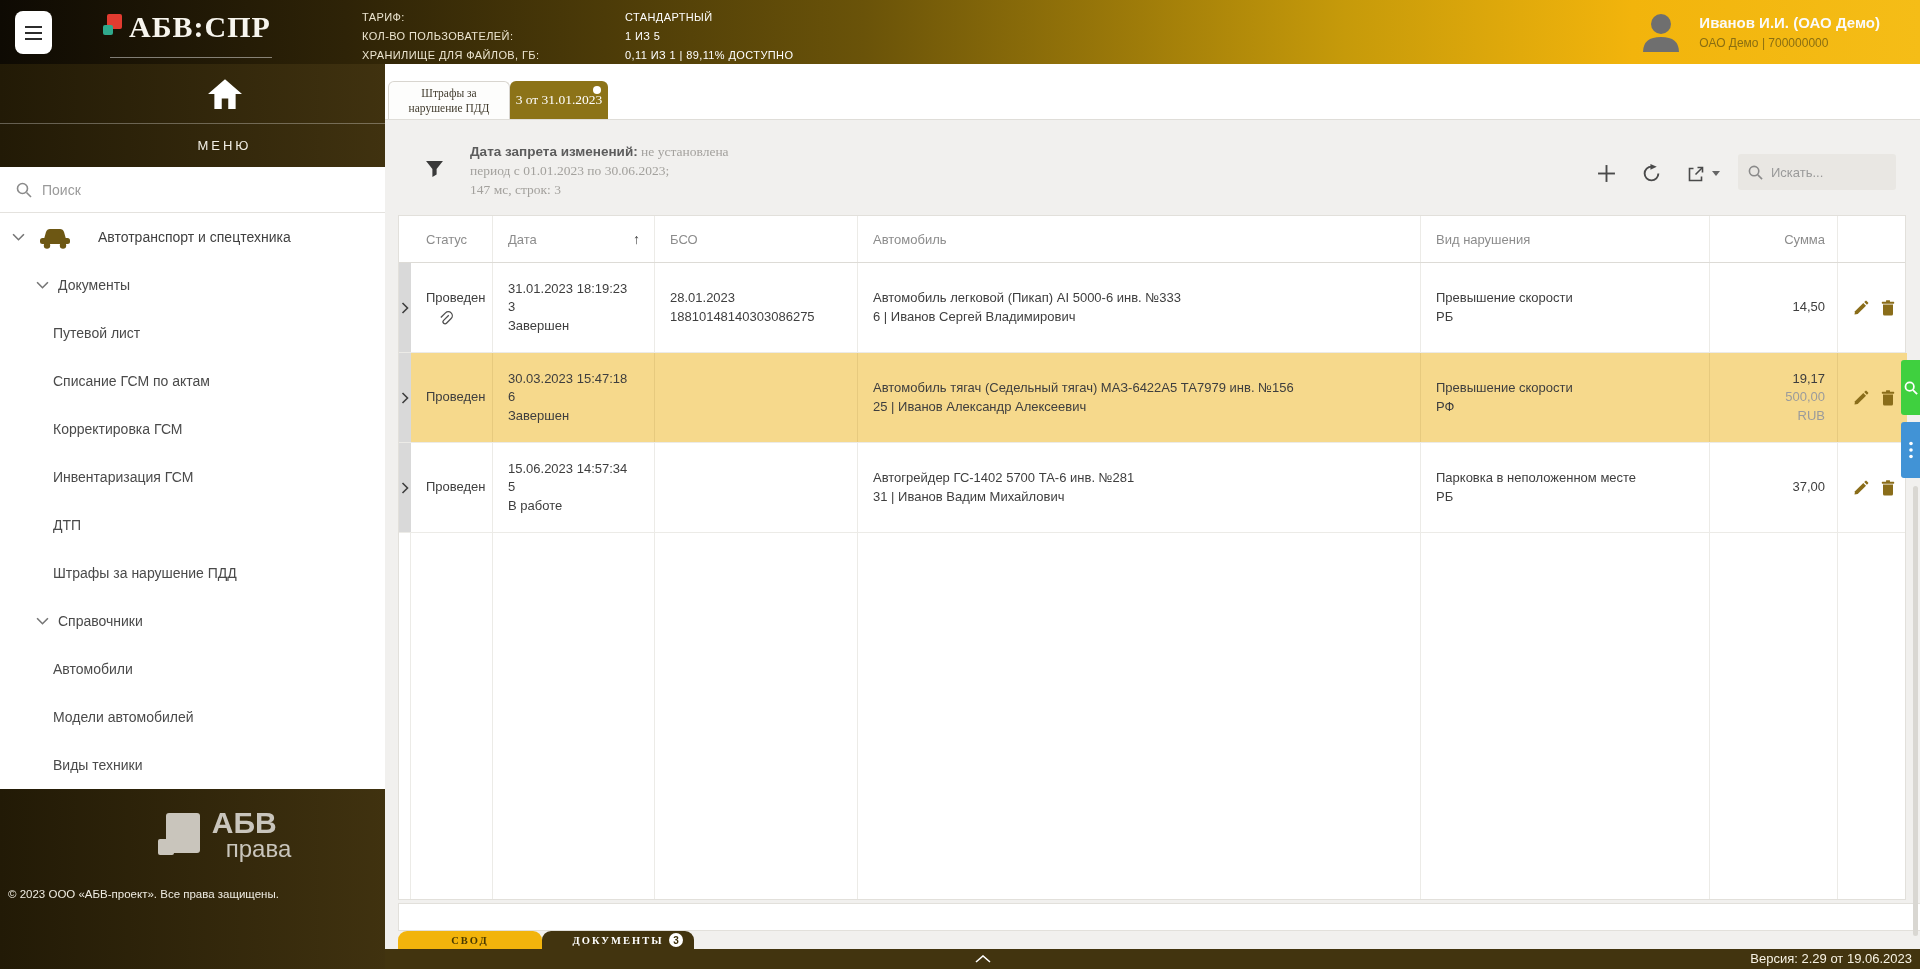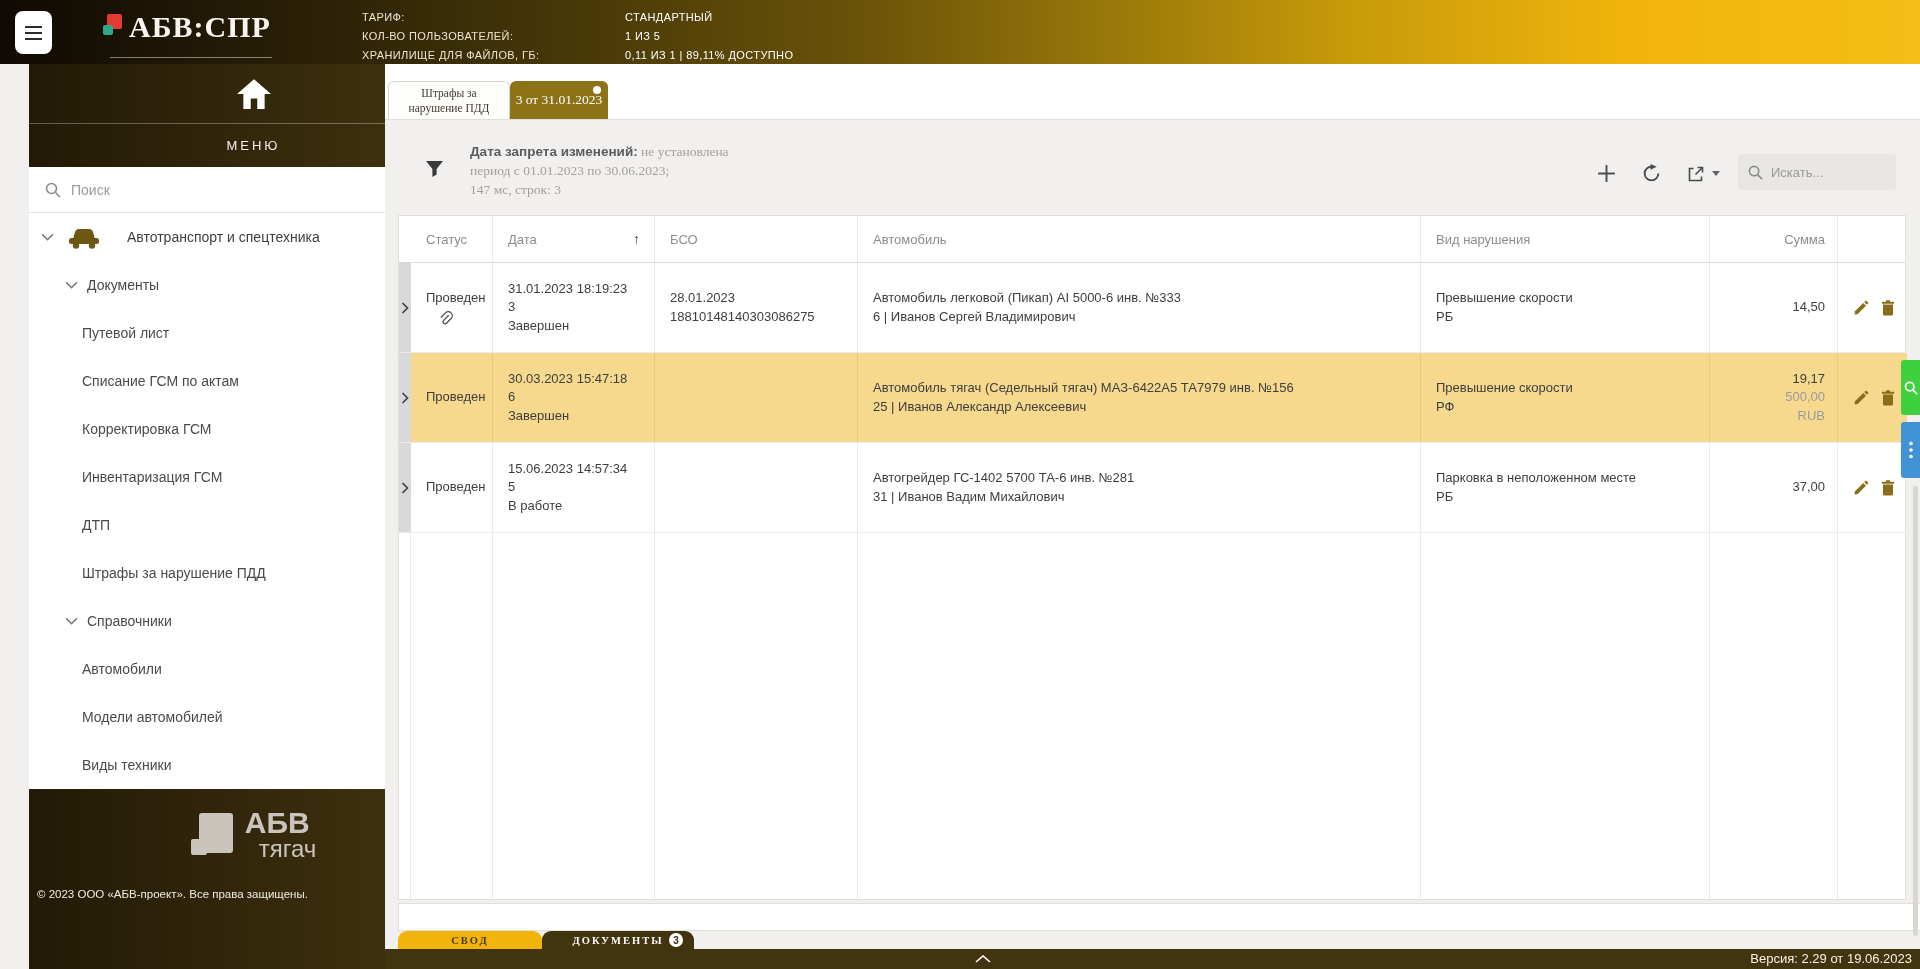--- a/index.html
+++ b/index.html
@@ -21,21 +21,21 @@
   .plan { position:absolute; left:362px; top:11px; display:grid; grid-template-columns:263px auto; grid-auto-rows:19px; }
   .plan .lab { font-size:11px; letter-spacing:.4px; color:#ece5d0; }
   .plan .val { font-size:11px; letter-spacing:.4px; color:#ffffff; }
   .userbox { position:absolute; right:40px; top:8px; display:flex; align-items:center; cursor:pointer; }
   .avatar { width:48px; height:48px; margin-right:14px; }
   .uname { font-size:15px; font-weight:bold; color:#fafafa; }
   .uorg { font-size:12px; color:#8a6e12; margin-top:5px; }
 
   
   .sidebar { position:absolute; left:0; top:64px; width:450px; height:905px; background:#fff;
-    border-right:1px solid #e0ddd8; display:flex; flex-direction:column;margin-left:29px; }
+    border-right:1px solid #e0ddd8; display:flex; flex-direction:column; }
   .side-dark { background: linear-gradient(90deg,#221a06 0%, #453611 100%); }
   .side-home { height:59px; display:flex; align-items:center; justify-content:center; cursor:pointer; }
   .side-menu-title { height:44px; display:flex; align-items:center; justify-content:center; color:#f2efe6;
     font-size:13px; letter-spacing:3px; border-top:1px solid rgba(255,255,255,.3); }
   .side-search { height:46px; display:flex; align-items:center; padding:0 16px; border-bottom:1px solid #e4e2de; }
   .side-search input { flex:1; border:0; outline:0; font-size:14px; color:#555; margin-left:10px; background:transparent; }
   .side-search input::placeholder { color:#9a9a9a; }
   .side-search .chev { margin-left:18px; cursor:pointer; display:flex; align-items:center; }
   .tree { flex:0 0 576px; }
   .titem { height:48px; display:flex; align-items:center; cursor:pointer; }
@@ -151,20 +151,30 @@
 
     <div class="plan">
       <span class="lab">ТАРИФ:</span>
       <span class="val">СТАНДАРТНЫЙ</span>
       <span class="lab">КОЛ-ВО ПОЛЬЗОВАТЕЛЕЙ:</span>
       <span class="val">1 ИЗ 5</span>
       <span class="lab">ХРАНИЛИЩЕ ДЛЯ ФАЙЛОВ, ГБ:</span>
       <span class="val">0,11 ИЗ 1 | 89,11% ДОСТУПНО</span>
     </div>
 
+    <div class="userbox">
+      <svg class="avatar" viewBox="0 0 48 48">
+        <circle cx="24" cy="16" r="10" fill="#6f6f6f"></circle>
+        <path d="M6 44 Q6 29 24 29 Q42 29 42 44 Z" fill="#6f6f6f"></path>
+      </svg>
+      <div>
+        <div class="uname">Иванов И.И. (ОАО Демо)</div>
+        <div class="uorg">ОАО Демо | 700000000</div>
+      </div>
+    </div>
   </div>
 
   <div class="sidebar">
     <div class="side-home side-dark">
       <svg width="34" height="30" viewBox="0 0 24 21">
         <path d="M12 0 L24 10.5 H19.5 V21 H14.3 V13.6 H9.7 V21 H4.5 V10.5 H0 Z" fill="#ffffff"></path>
       </svg>
     </div>
     <div class="side-menu-title side-dark">МЕНЮ</div>
 
@@ -241,21 +251,21 @@
     </div>
 
 
     <div class="side-brand side-dark">
       <span class="brand-mark">
           <span class="sq1"></span>
           <span class="sq2"></span>
         </span>
       <span class="brand-text">
         <div class="l1">АБВ</div>
-        <div class="l2">тягач</div>
+        <div class="l2">права</div>
       </span>
     </div>
     <div class="side-copy side-dark">© 2023 ООО «АБВ-проект». Все права защищены.</div>
   </div>
 
   <div class="main">
     <div class="tabbar">
       <div class="tab1">
         <div class="t">Штрафы за нарушение ПДД</div>
       </div>

